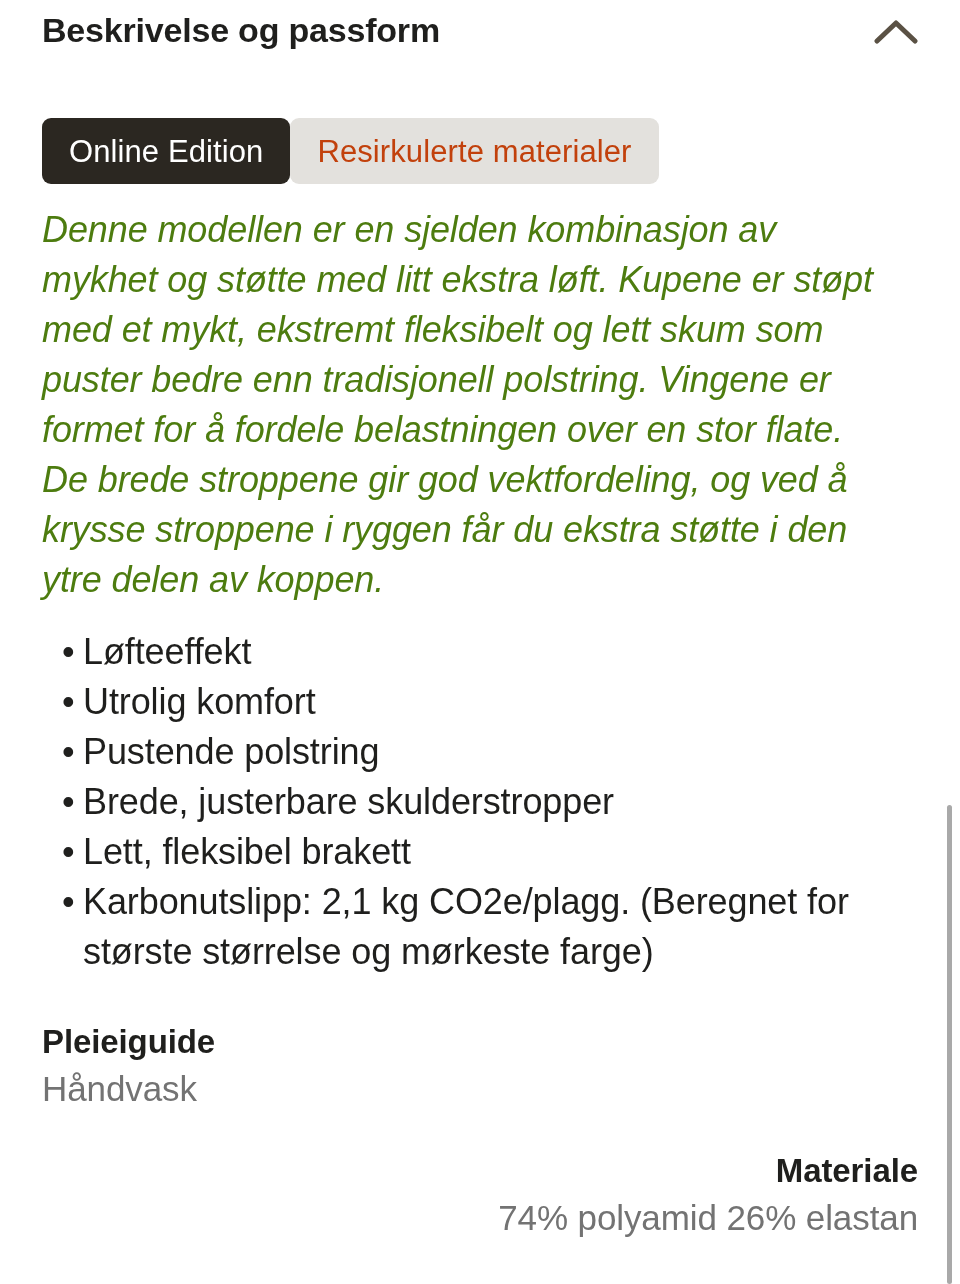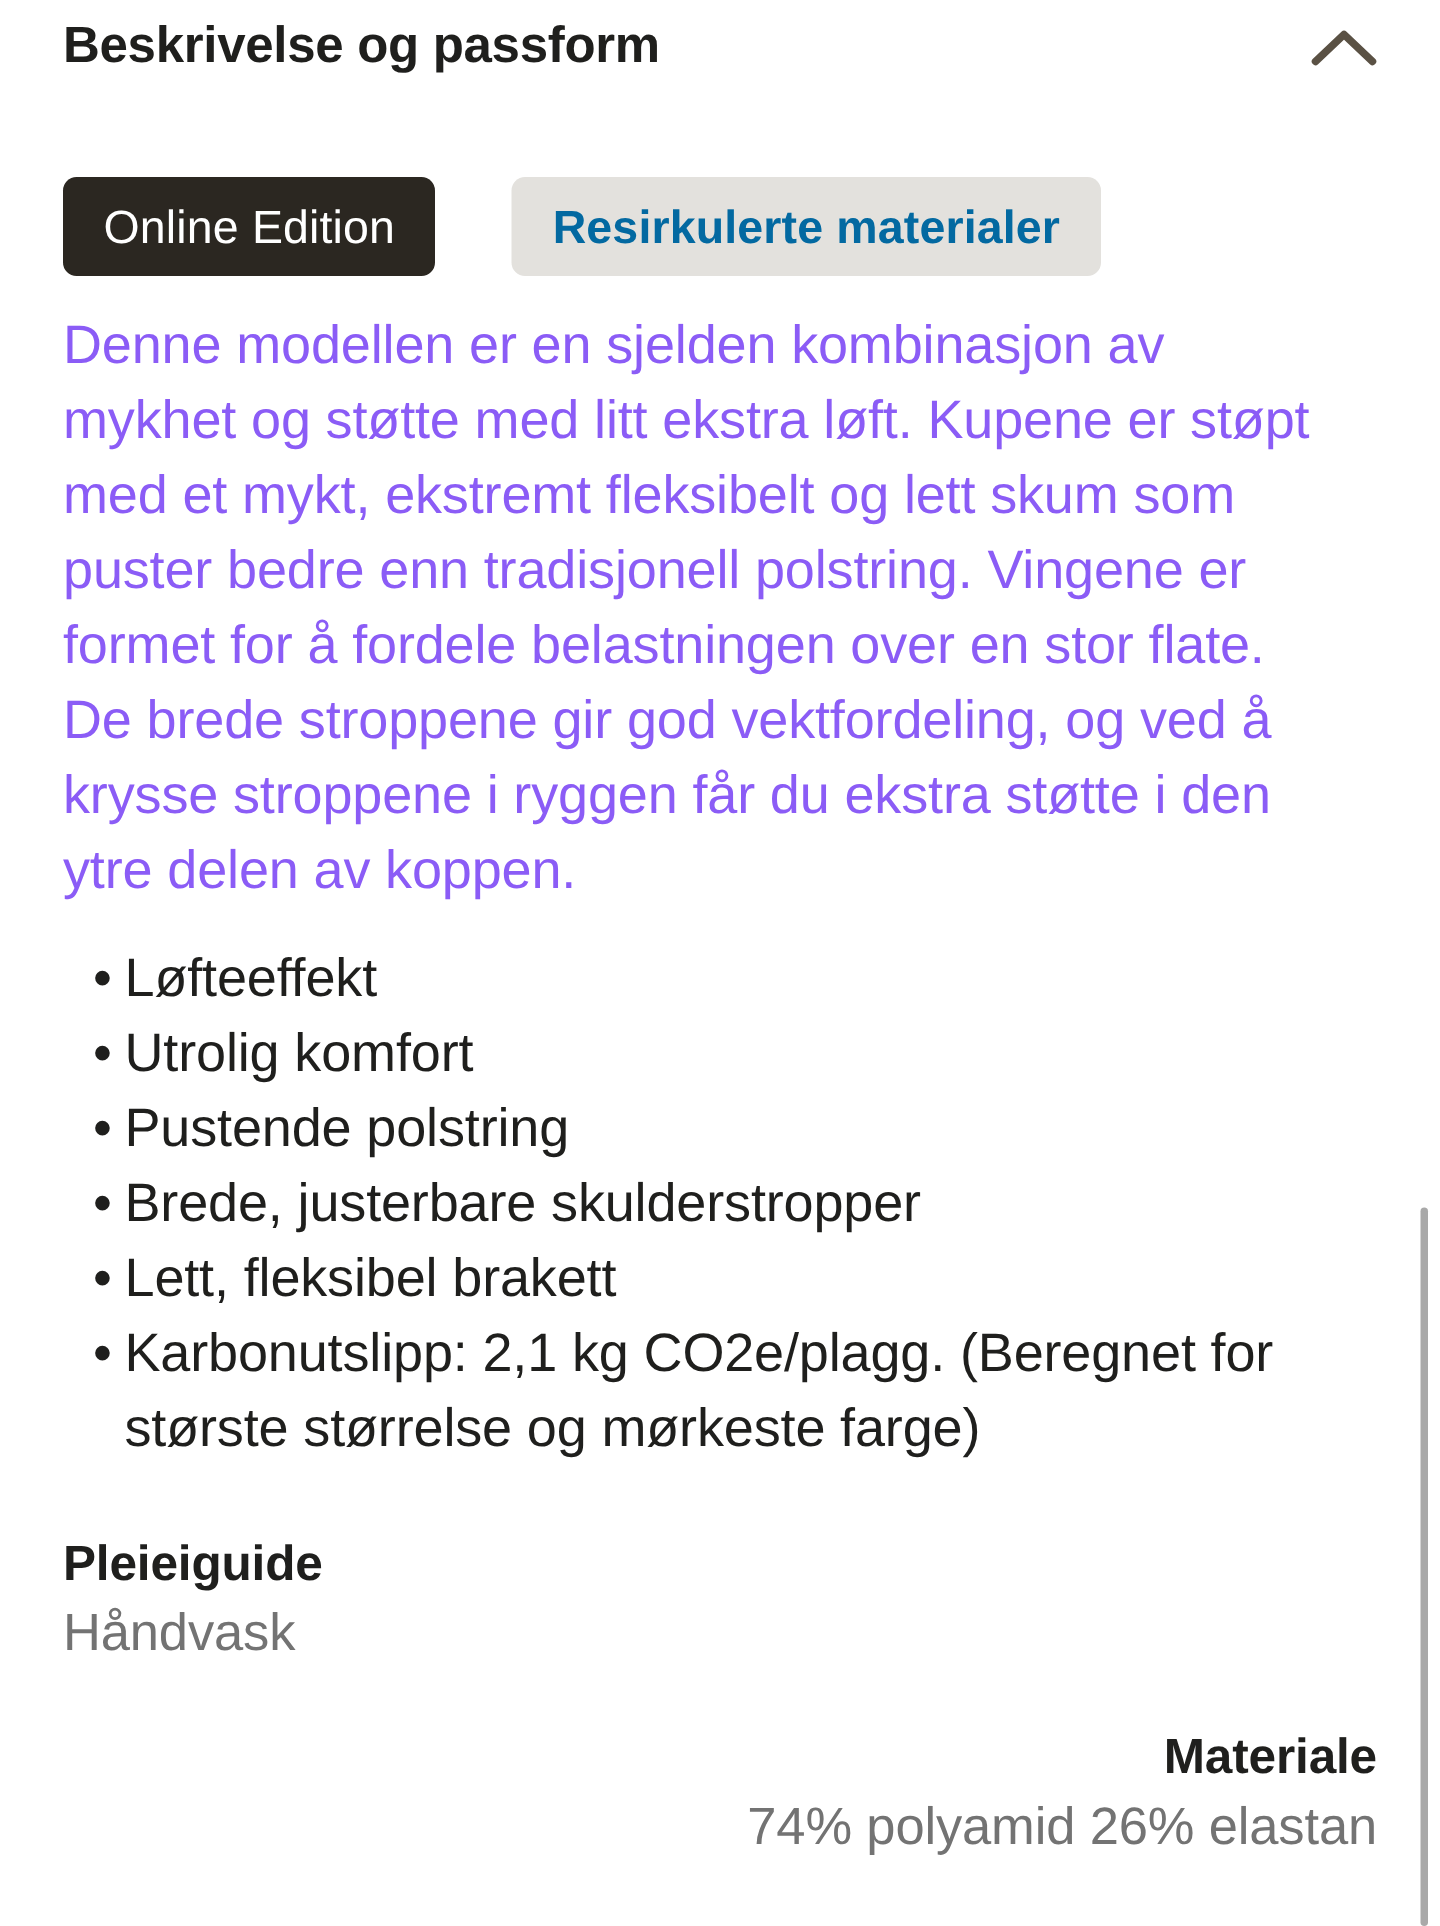--- a/index.html
+++ b/index.html
@@ -54,21 +54,20 @@
     cursor: pointer;
     padding: 0;
     margin-top: 2px;
   }
   .collapse-toggle svg { display: block; }
 
   
   .tag-row {
     display: flex;
     align-items: flex-start;
-    gap: 51px;
     padding: 0 0 0 42px;
     margin-top: 48px;
     height: 66px;
   }
 
   .tag-pill {
     display: inline-flex;
     align-items: center;
     justify-content: center;
     height: 66px;
@@ -81,33 +80,33 @@
     padding: 0 27px;
     border: none;
     cursor: pointer;
   }
   .tag-pill.dark {
     background: #2b2721;
     color: #ffffff;
   }
   .tag-pill.light {
     background: #e3e1dd;
-    color: #0369a1;
-    font-weight: bold;
+    color: #c2410c;
   }
 
   
   .description {
     margin-top: 21px;
     padding: 0 42px 0 42px;
     font-size: 36px;
     line-height: 50px;
-    color: #8b5cf6;
+    color: #4d7c0f;
     letter-spacing: -0.1px;
     max-width: 920px;
+    font-style: italic;
   }
 
   
   .feature-list {
     margin-top: 22px;
     padding: 0 42px 0 62px;
     list-style: none;
   }
 
   .feature-item {

